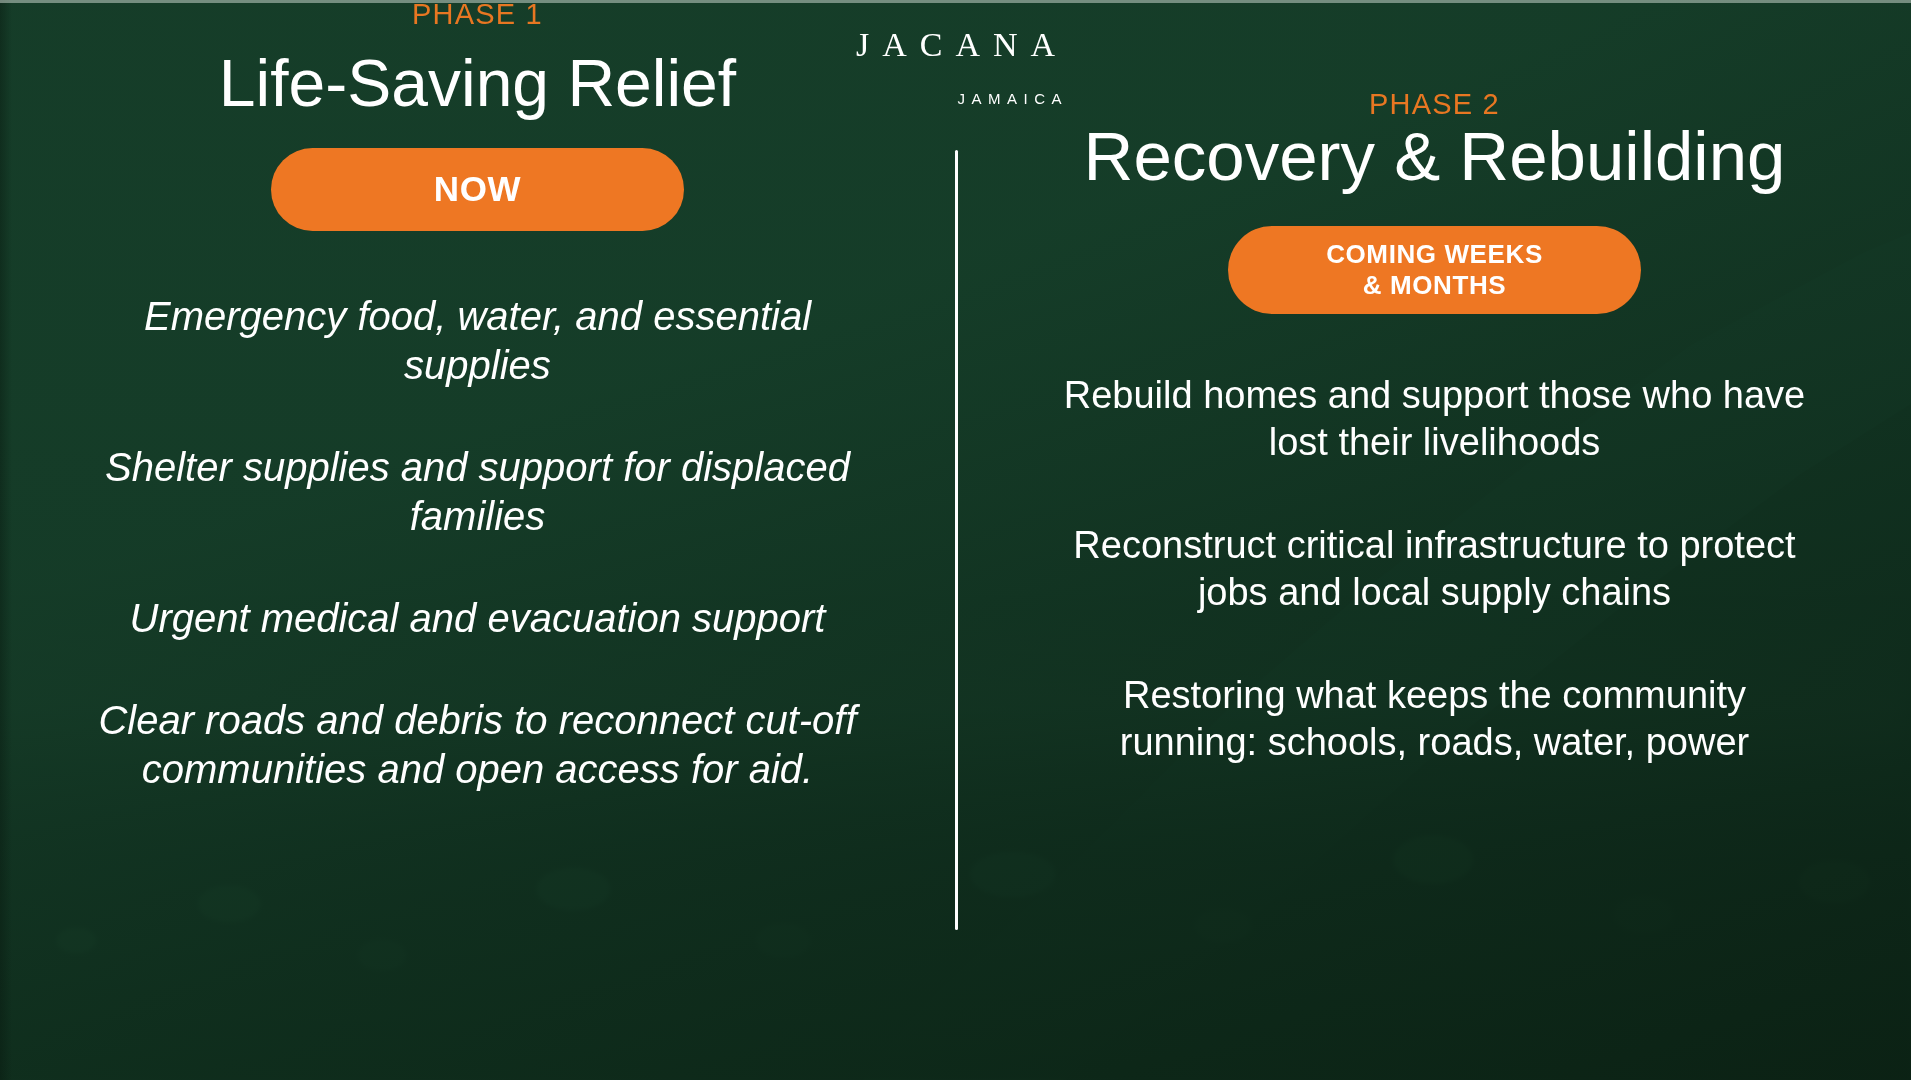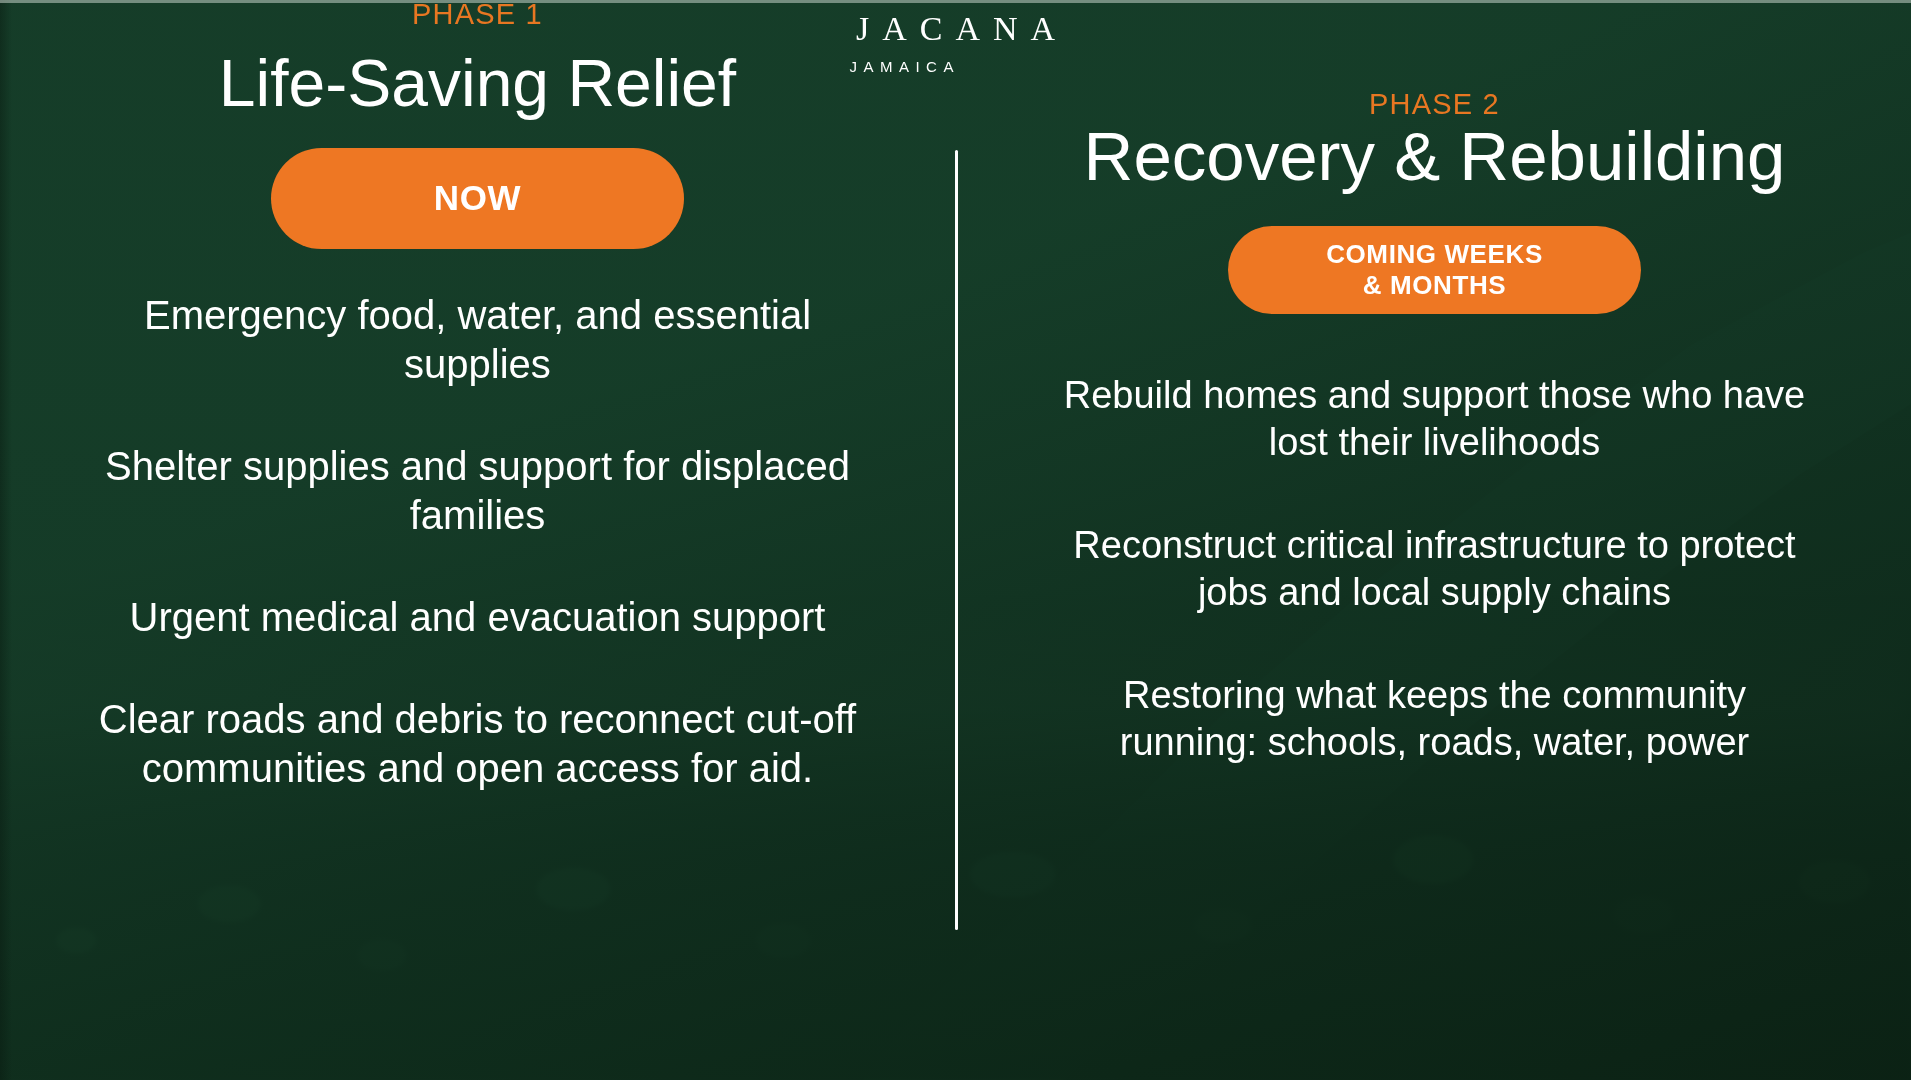--- a/index.html
+++ b/index.html
@@ -95,38 +95,38 @@
     background:linear-gradient(90deg, rgba(6,20,12,.38) 0%, rgba(6,20,12,0) 100%);
     z-index:5;
   }
 
   
   .content { position:relative; z-index:10; width:100%; height:100%; }
 
   
   .logo {
     position:absolute;
-    left:50%; top:12px;
+    left:50%; top:28px;
     transform:translateX(-50%);
-    text-align:left;
+    text-align:right;
     user-select:none;
   }
   .logo-word {
     display:block;
     font-family:"Liberation Serif", serif;
     font-size:34px;
     font-weight:400;
     letter-spacing:13px;
     text-indent:13px;
     color:#ffffff;
     line-height:1;
   }
   .logo-sub {
     display:block;
-    margin-top:13px;
+    margin-top:29px;
     font-family:"Liberation Sans", sans-serif;
     font-size:15px;
     font-weight:400;
     letter-spacing:6.5px;
     text-indent:6.5px;
     color:#ffffff;
     line-height:1;
   }
 
   
@@ -171,36 +171,36 @@
     background:#EE7723;
     color:#ffffff;
     border-radius:999px;
     font-weight:bold;
     text-align:center;
     letter-spacing:.6px;
     display:flex; align-items:center; justify-content:center;
     line-height:1.18;
   }
   .badge-now {
-    width:413px; height:101px;
+    width:413px; height:83px;
     font-size:35px;
     margin-top:30px;
   }
   .badge-coming {
     width:413px; height:88px;
     font-size:26px;
     margin-top:33px;
     white-space:pre-line;
   }
 
   .items {
     display:flex; flex-direction:column; align-items:center;
     width:100%;
   }
-  .col-left  .items { margin-top:42px; }
+  .col-left  .items { margin-top:61px;font-style:italic; }
   .col-right .items { margin-top:58px; }
 
   .item {
     color:#ffffff;
     font-weight:300;
     text-align:center;
     line-height:1.24;
   }
   .col-left  .item { font-size:40px; width:760px; margin-bottom:52px; }
   .col-right .item { font-size:38px; width:760px; margin-bottom:56px; }

